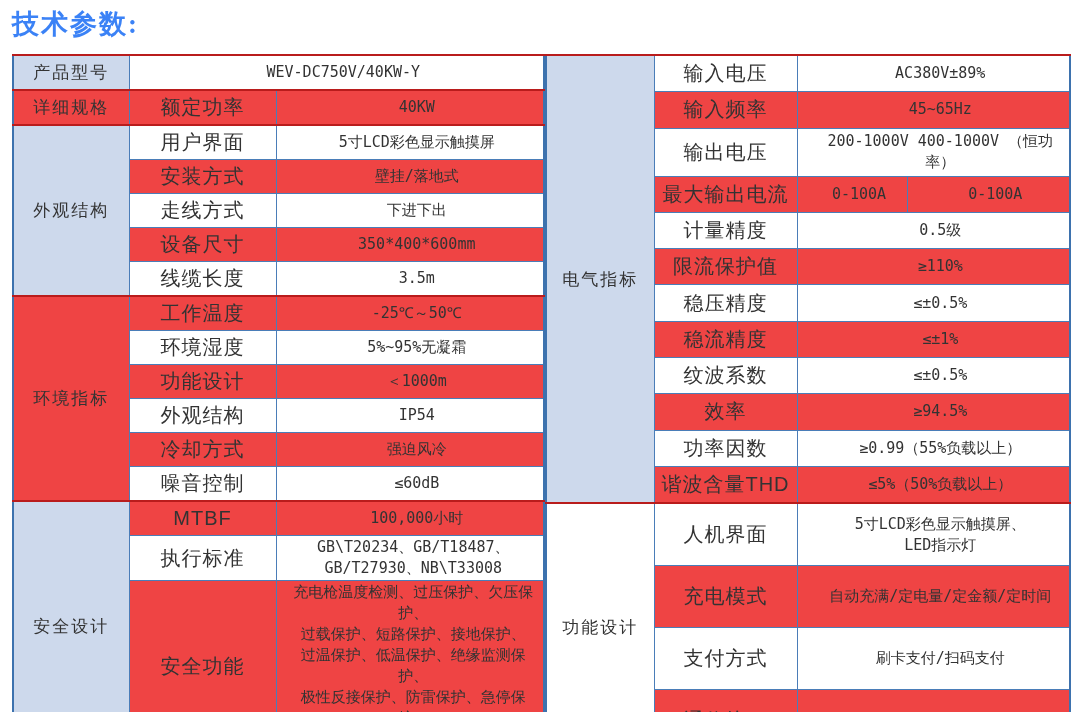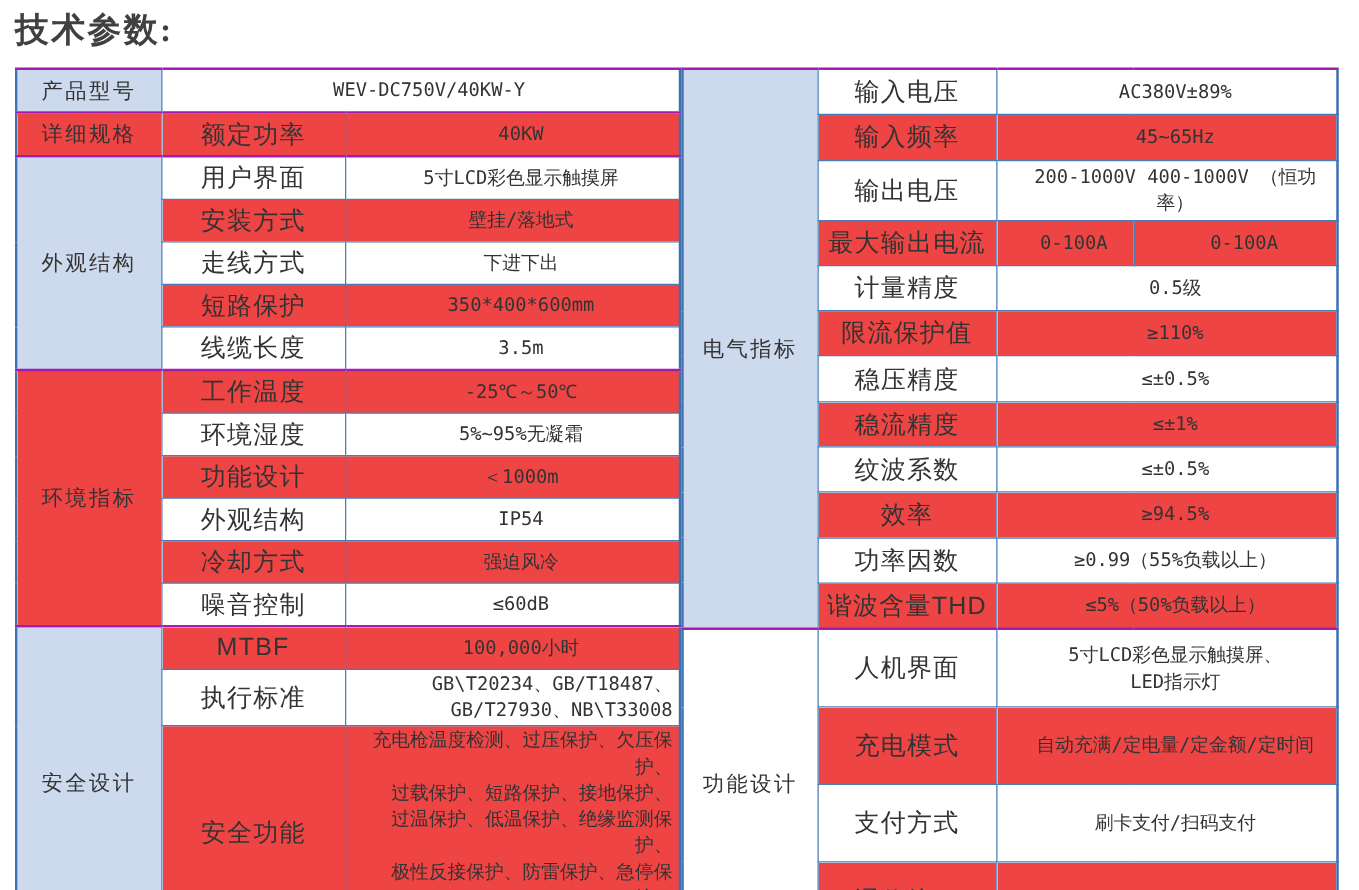--- a/index.html
+++ b/index.html
@@ -13,21 +13,21 @@
     height: 712px;
     background: #ffffff;
     overflow: hidden;
     font-family: "Liberation Sans", sans-serif;
   }
   .page-title {
     margin: 6px 0 12px 12px;
     font-size: 27px;
     font-weight: bold;
     letter-spacing: 2px;
-    color: #404040;
+    color: #3b82f6;
     font-family: Liberation Serif, serif;
   }
   .tables {
     display: flex;
     align-items: stretch;
     margin-left: 12px;
   }
   table.spec {
     border-collapse: collapse;
     table-layout: fixed;
@@ -38,21 +38,21 @@
     height: 31px;
     padding: 1px 5px;
     text-align: center;
     vertical-align: middle;
     color: #333333;
     overflow: hidden;
   }
   
   table.spec tr.stripe td { background: #ef4444; }
   
-  table.spec tr.sec-start td { border-top: 2px solid #a21caf; }
+  table.spec tr.sec-start td { border-top: 2px solid #b91c1c; }
   
   table.spec td.group {
     background: #ffffff;
     font-size: 17px;
     letter-spacing: 2px;
     font-family: "Liberation Sans", sans-serif;
   }
   table.spec td.group.shaded { background: #cdd9ec; }
   
   table.spec td.param {
@@ -62,21 +62,21 @@
   }
   
   table.spec td.value {
     font-size: 15px;
     font-family: "DejaVu Sans Mono", "Liberation Mono", monospace;
     white-space: pre-line;
     line-height: 21px;
     padding-left: 19px;
   }
   table.spec td.value.left {
-    text-align: right;
+    text-align: center;
     padding-left: 12px;
   }
   
   #right-table tr[data-section="1"] td { height: 55px; }
 </style>
 </head>
 <body>
 
 <div class="page">
   <h1 class="page-title">技术参数:</h1>
@@ -106,21 +106,21 @@
           </tr>
           <tr data-section="2" class="stripe">
             <td class="param">安装方式</td>
             <td class="value" colspan="1">壁挂/落地式</td>
           </tr>
           <tr data-section="2">
             <td class="param">走线方式</td>
             <td class="value" colspan="1">下进下出</td>
           </tr>
           <tr data-section="2" class="stripe">
-            <td class="param">短路保护</td>
+            <td class="param">设备尺寸</td>
             <td class="value" colspan="1">350*400*600mm</td>
           </tr>
           <tr data-section="2">
             <td class="param">线缆长度</td>
             <td class="value" colspan="1">3.5m</td>
           </tr>
           <tr data-section="3" class="stripe sec-start">
             <td class="group" rowspan="6">环境指标</td>
             <td class="param">工作温度</td>
             <td class="value" colspan="1">-25℃～50℃</td>

